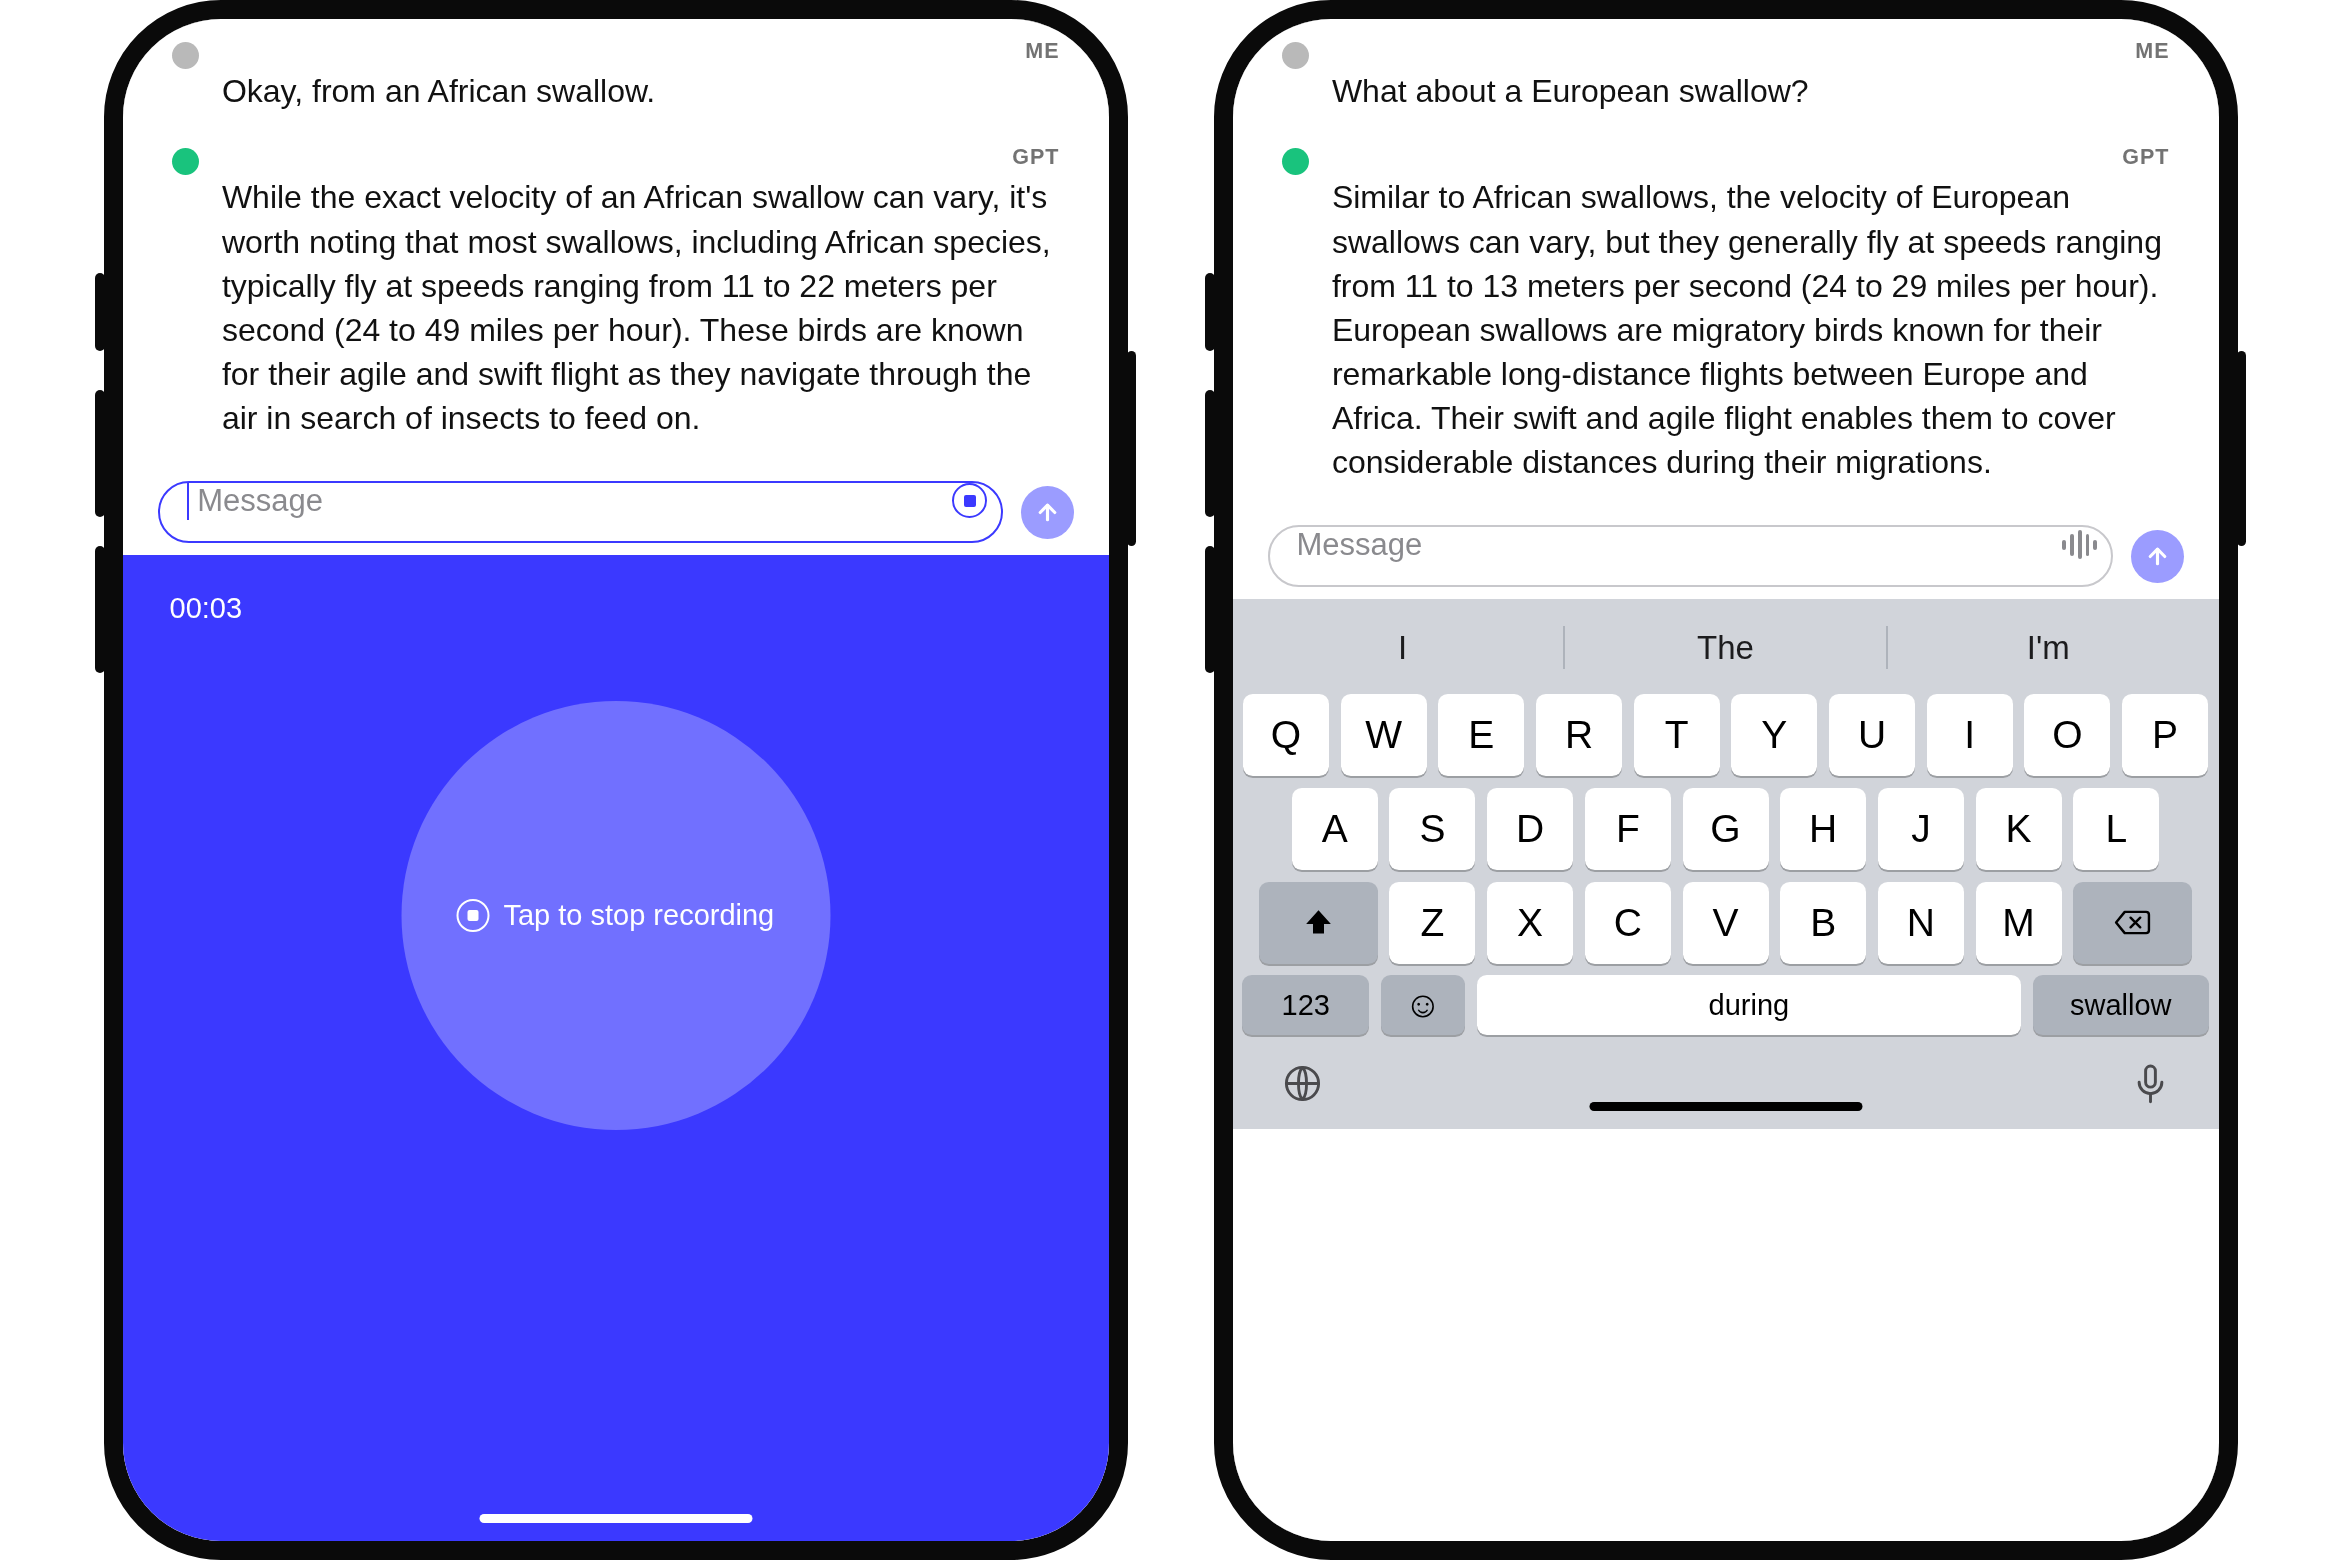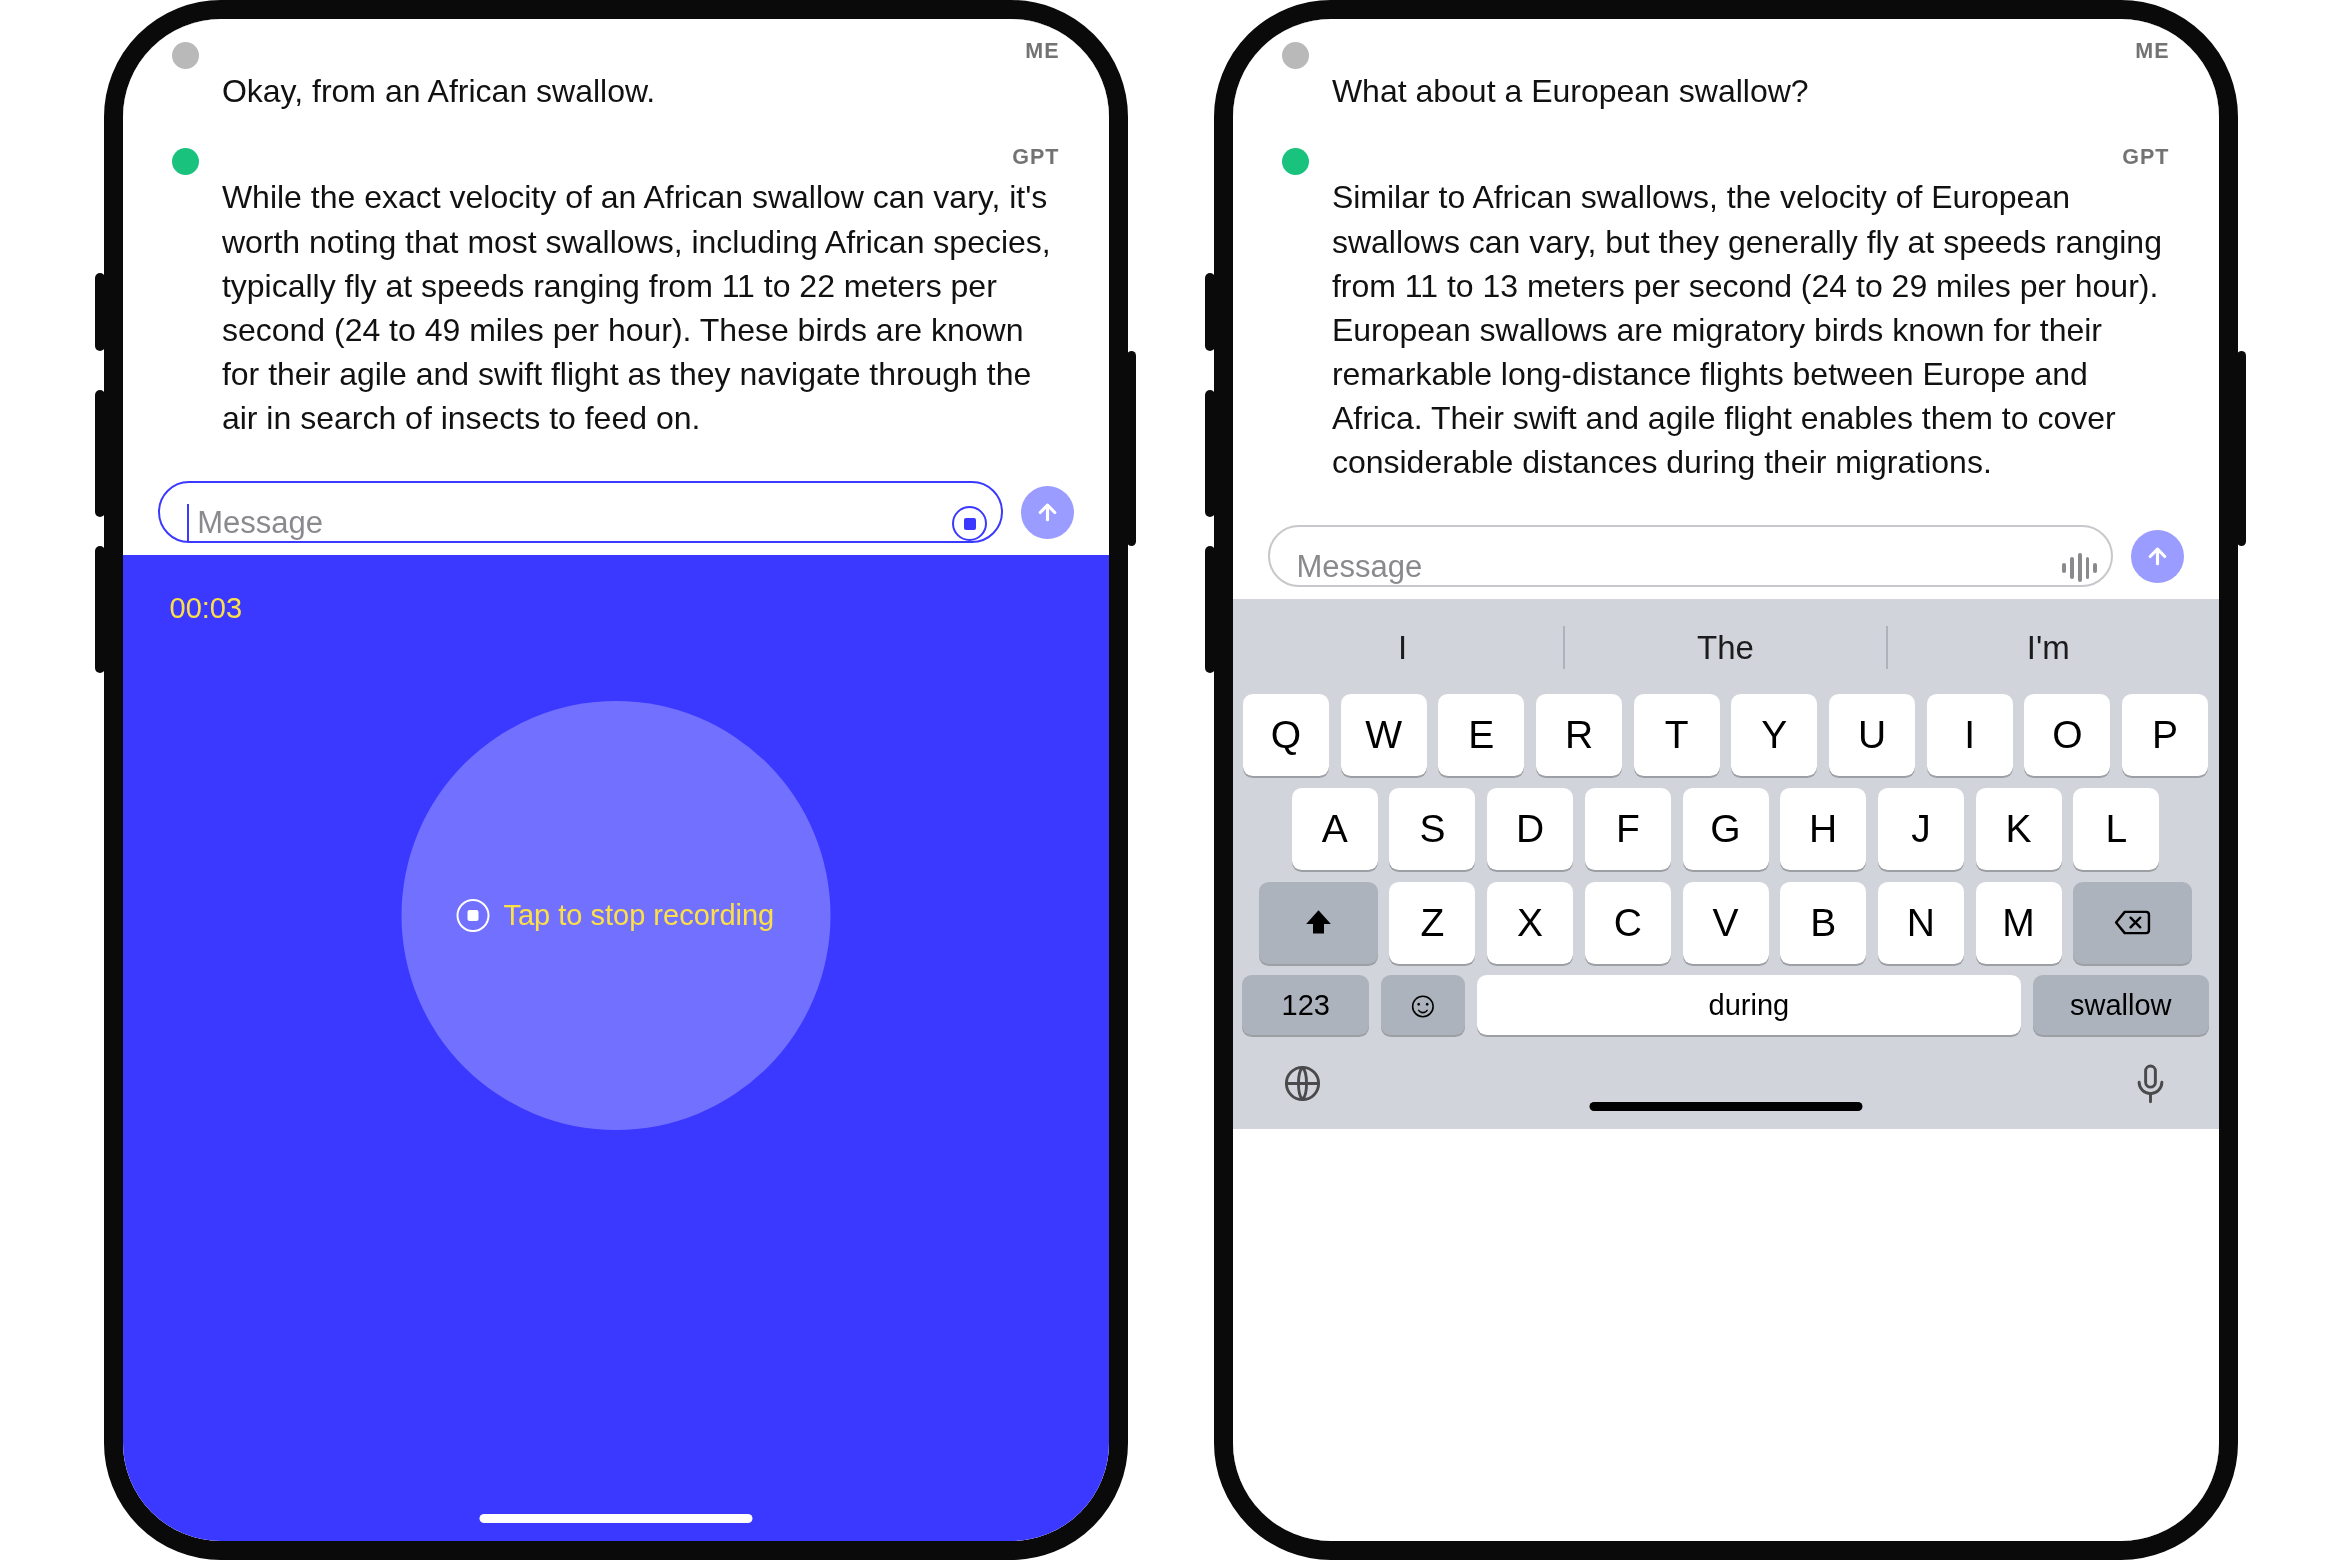--- a/index.html
+++ b/index.html
@@ -56,21 +56,21 @@
   .role { font-size: 21.5px; letter-spacing: 1px; color: #737373; font-weight: 600; margin-bottom: 5.9px; text-align: right; }
   .body { font-size: 32px; line-height: 1.38; color: #111; }
   .composer-row {
     display: flex; align-items: center; gap: 17.6px;
     padding: 0 35px 11.7px 35px;
   }
   .composer {
     flex: 1;
     border-radius: 39px;
     height: 62px;
-    display: flex; align-items: flex-end;
+    display: flex; align-items: flex-start;
     padding: 0 13.7px 0 27px;
     font-size: 31px;
     color: #8a8a8e;
     position: relative;
   }
   .composer.recording { border: 2.9px solid #3b39ff; }
   .composer.idle { border: 2px solid #c8c8cc; }
   .composer .cursor {
     width: 2.9px; height: 37px; background: #3b39ff; margin-right: 7.8px;
   }
@@ -85,21 +85,21 @@
     width: 53px; height: 53px; border-radius: 50%;
     background: #9b9cff;
     display:flex;align-items:center;justify-content:center;
     color: #fff;
   }
   
   .rec-panel {
     flex: 1;
     background: #3b39ff;
     position: relative;
-    color: #fde047;
+    color: #ffffff;
   }
   .rec-time { position: absolute; top: 37px; left: 47px; font-size: 29px; font-weight: 500; }
   .rec-circle {
     position: absolute;
     width: 429px; height: 429px; border-radius: 50%;
     background: rgba(255,255,255,.28);
     top: 146px; left: 50%; transform: translateX(-50%);
     display:flex;align-items:center;justify-content:center; gap:13.7px;
     font-size: 29px;
   }

